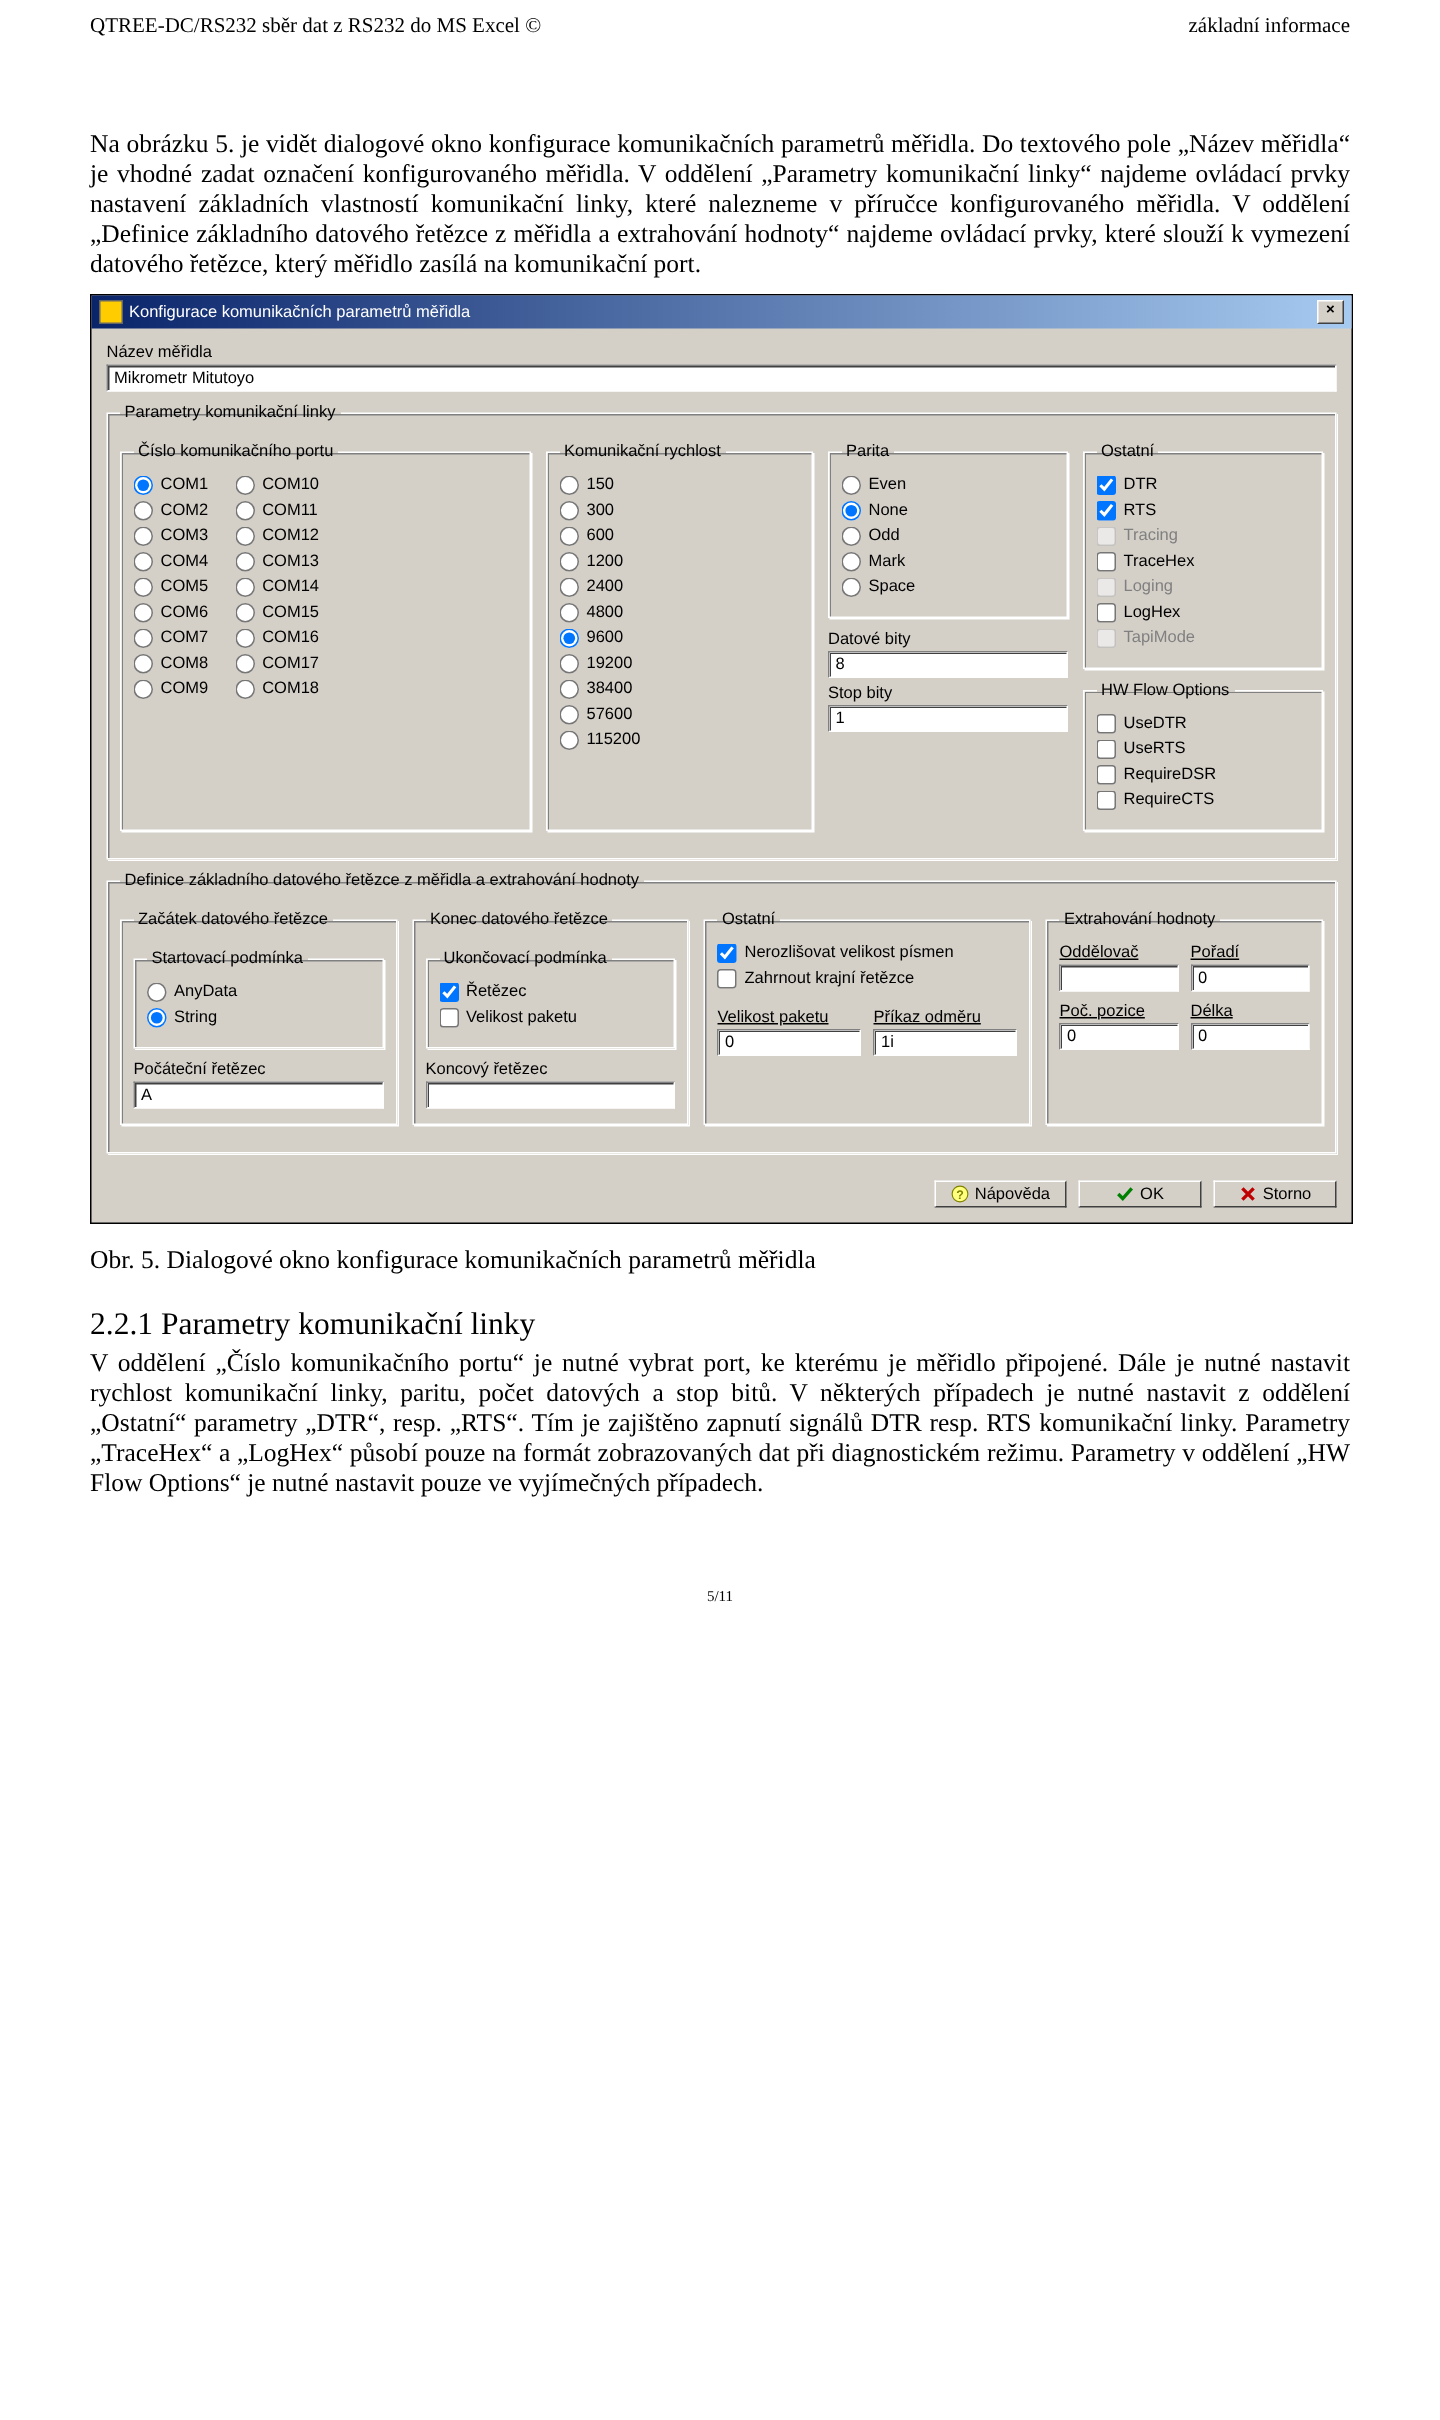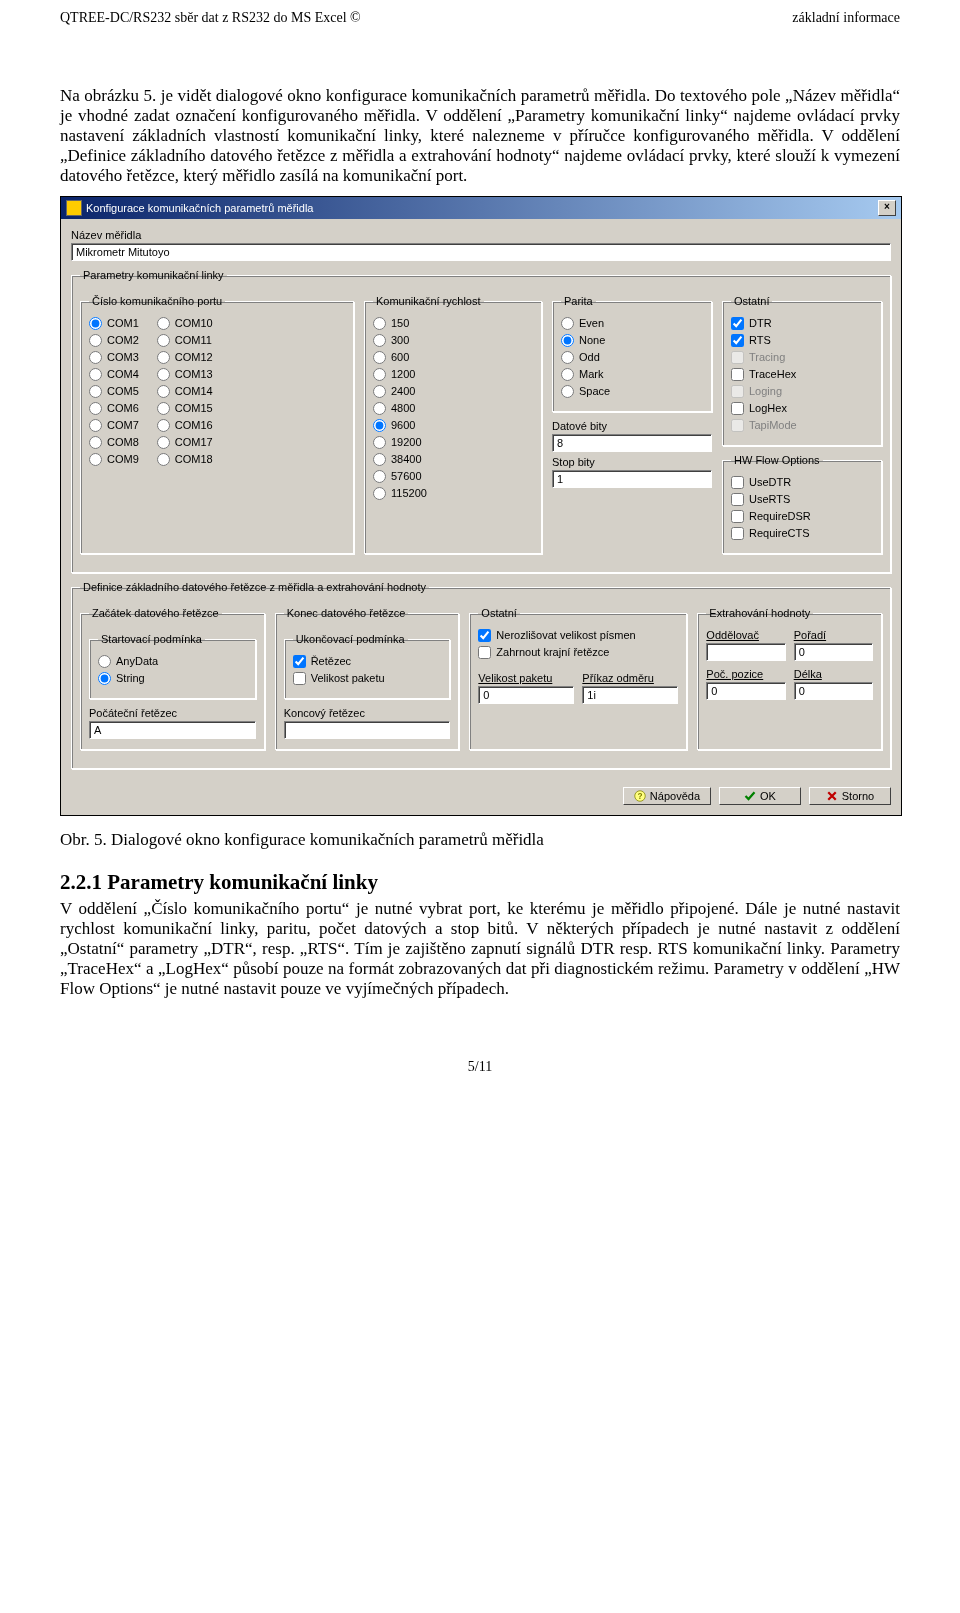--- a/index.html
+++ b/index.html
@@ -22,26 +22,26 @@
     font-size: 14px;
     margin-bottom: 60px;
   }
   h2.section {
     font-size: 26px;
     font-weight: bold;
     margin: 60px 0 6px 0;
   }
   h3.subsection {
     font-size: 21px;
-    font-weight: bold;
+    font-weight: normal;
     margin: 20px 0 4px 0;
   }
   p { margin: 4px 0 8px 0; text-align: justify; }
   .caption { margin: 14px 0 10px 0; }
-  .pageno { text-align: center; margin-top: 60px; font-size: 14px; }
+  .pageno { text-align: center; margin-top: 60px; font-size: 10px; }
 
   
   .dialog {
     font-family: "MS Sans Serif", Tahoma, Arial, sans-serif;
     font-size: 11px;
     background: #d4d0c8;
     border: 1px solid #000;
     width: 840px;
     margin: 10px 0;
   }

